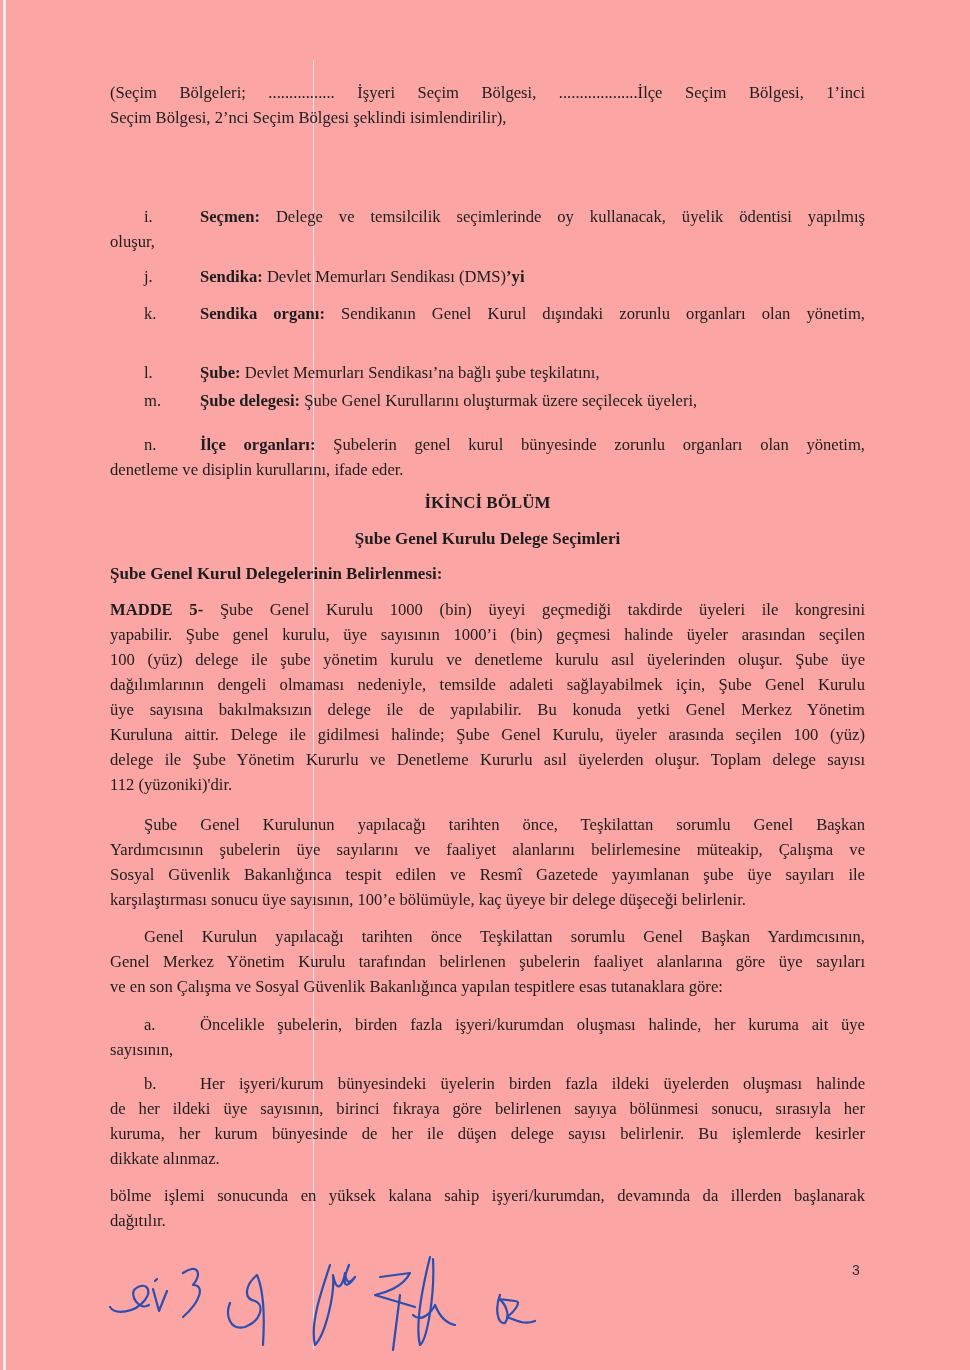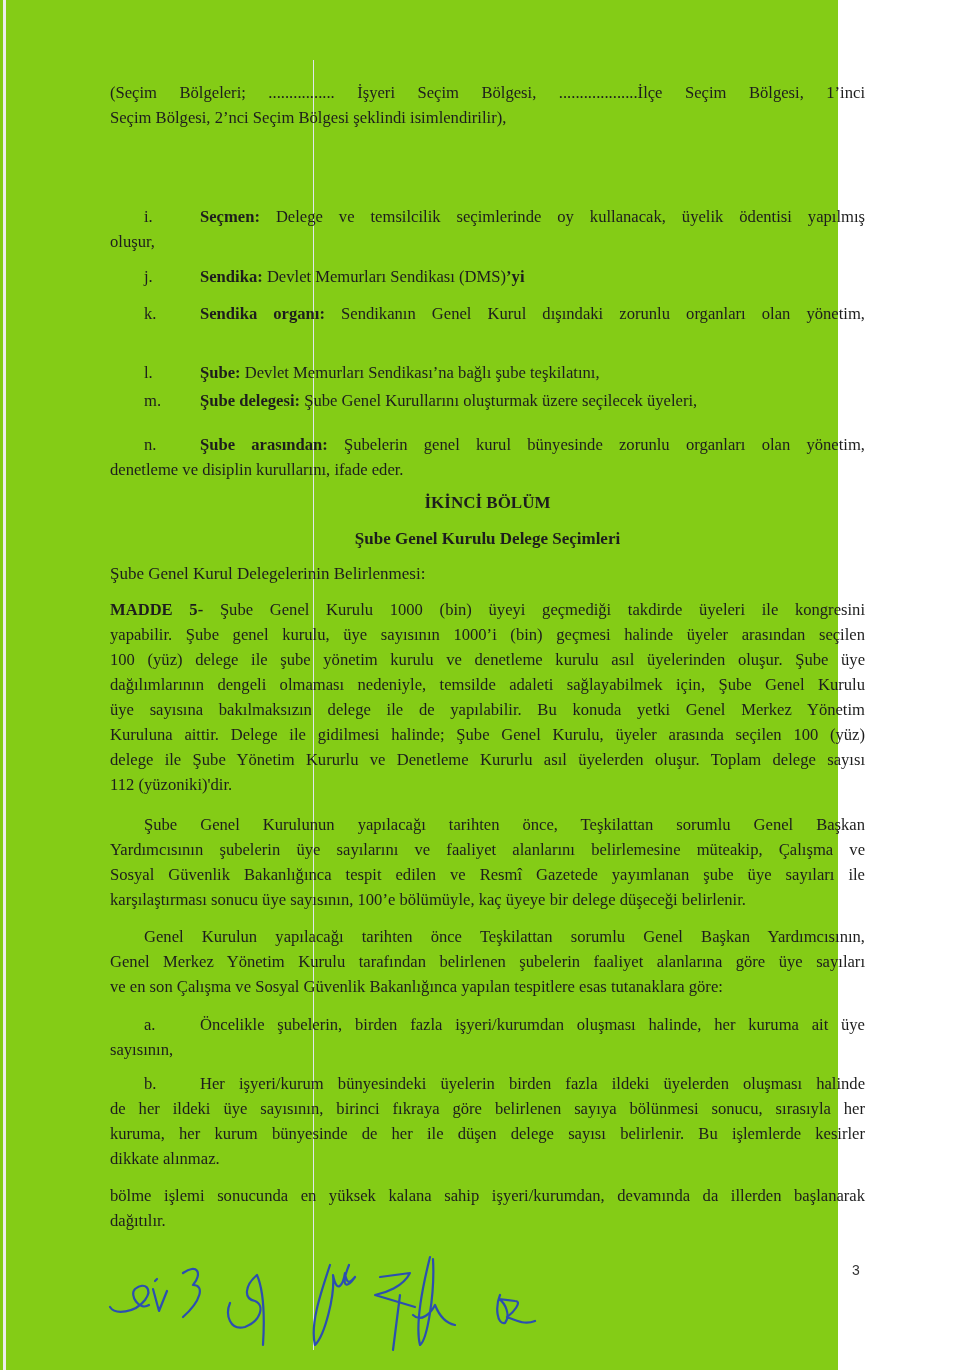--- a/index.html
+++ b/index.html
@@ -1,18 +1,18 @@
 <!DOCTYPE html>
 <html><head>
 <meta charset="utf-8">
 <style>
   html, body { margin: 0; padding: 0; background: #ffffff; }
   body { width: 970px; height: 1370px; position: relative; overflow: hidden;
          font-family: "Liberation Serif", "DejaVu Serif", serif; color: #1d1d1d; }
-  .page { position: absolute; left: 0; top: 0; width: 838px; height: 1370px; background: #84cc16; }
+  .page { position: absolute; left: 0; top: 0; width: 970px; height: 1370px; background: #fca5a5; }
   .scan-edge { position: absolute; left: 3px; top: 0; width: 3px; height: 1370px; background: #ececec; }
   .fold-line { position: absolute; left: 313px; top: 60px; width: 1px; height: 1290px; background: #dfe6ee; }
   .text { position: absolute; left: 110px; width: 755px; font-size: 16.6px; line-height: 25px; text-align: justify; }
   .line { display: block; white-space: nowrap; text-align-last: justify; }
   .line.last { text-align-last: left; }
   b { font-weight: bold; }
   .ind { padding-left: 34px; }
   .lbl { display: inline-block; width: 56px; }
   .center { text-align: center; font-weight: bold; font-size: 17px; }
   .page-num { position: absolute; left: 852px; top: 1262px; font-family: "Liberation Sans", sans-serif; font-size: 14px; color: #333; }
@@ -48,27 +48,27 @@
 
   <div class="text" style="top:360px">
     <span class="line ind last"><span class="lbl">l.</span><b>Şube:</b> <span>Devlet Memurları Sendikası’na bağlı şube teşkilatını,</span></span>
   </div>
 
   <div class="text" style="top:388px">
     <span class="line ind last"><span class="lbl">m.</span><b>Şube delegesi:</b> <span>Şube Genel Kurullarını oluşturmak üzere seçilecek üyeleri,</span></span>
   </div>
 
   <div class="text" style="top:432px">
-    <span class="line ind"><span class="lbl">n.</span><b>Şube arasından:</b> <span>Şubelerin genel kurul bünyesinde zorunlu organları olan yönetim,</span></span>
+    <span class="line ind"><span class="lbl">n.</span><b>İlçe organları:</b> <span>Şubelerin genel kurul bünyesinde zorunlu organları olan yönetim,</span></span>
     <span class="line last">denetleme ve disiplin kurullarını, ifade eder.</span>
   </div>
 
   <div class="text center" style="top:490px">İKİNCİ BÖLÜM</div>
   <div class="text center" style="top:526px">Şube Genel Kurulu Delege Seçimleri</div>
-  <div class="text" style="top:561px; font-weight:normal; font-size:17px;">Şube Genel Kurul Delegelerinin Belirlenmesi:</div>
+  <div class="text" style="top:561px; font-weight:bold; font-size:17px;">Şube Genel Kurul Delegelerinin Belirlenmesi:</div>
 
   <div class="text" style="top:597px">
     <span class="line"><b>MADDE 5-</b> <span>Şube Genel Kurulu 1000 (bin) üyeyi geçmediği takdirde üyeleri ile kongresini</span></span>
     <span class="line">yapabilir. Şube genel kurulu, üye sayısının 1000’i (bin) geçmesi halinde üyeler arasından seçilen</span>
     <span class="line">100 (yüz) delege ile şube yönetim kurulu ve denetleme kurulu asıl üyelerinden oluşur. Şube üye</span>
     <span class="line">dağılımlarının dengeli olmaması nedeniyle, temsilde adaleti sağlayabilmek için, Şube Genel Kurulu</span>
     <span class="line">üye sayısına bakılmaksızın delege ile de yapılabilir. Bu konuda yetki Genel Merkez Yönetim</span>
     <span class="line">Kuruluna aittir. Delege ile gidilmesi halinde; Şube Genel Kurulu, üyeler arasında seçilen 100 (yüz)</span>
     <span class="line">delege ile Şube Yönetim Kururlu ve Denetleme Kururlu asıl üyelerden oluşur. Toplam delege sayısı</span>
     <span class="line last">112 (yüzoniki)'dir.</span>

